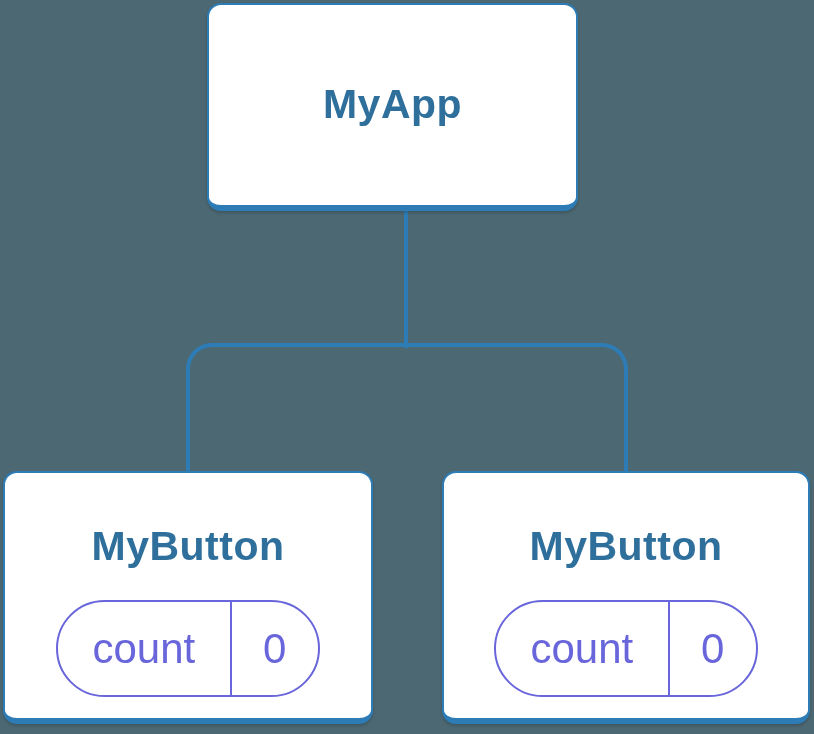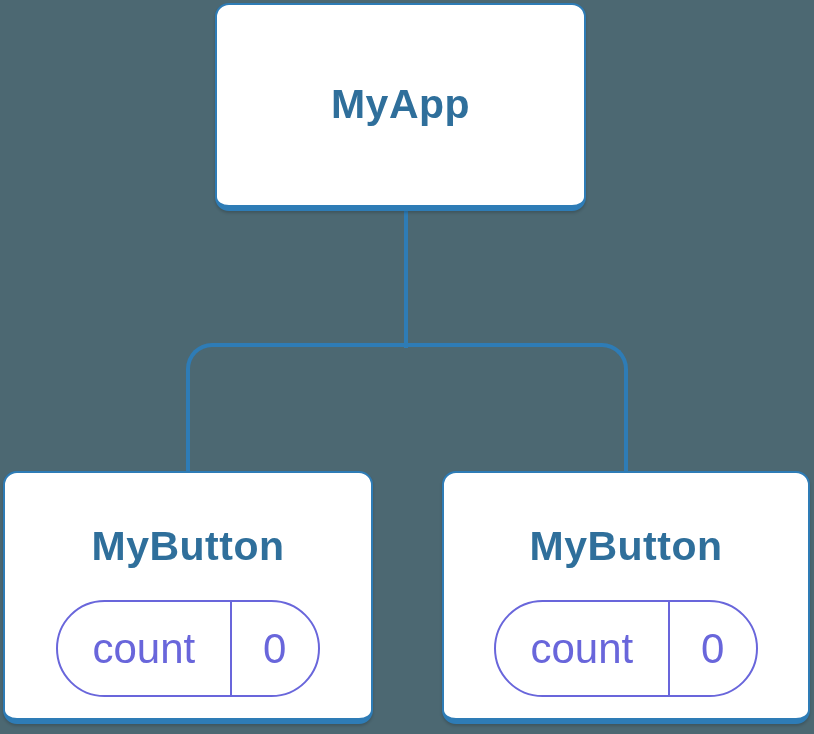--- a/index.html
+++ b/index.html
@@ -47,21 +47,21 @@
     border:2px solid var(--blue);
     border-bottom-width:6px;
     border-radius:14px;
     box-shadow:0 2px 3px rgba(0,0,0,0.18);
     z-index:2;
     display:flex;
     flex-direction:column;
     align-items:center;
   }
   .node-root{
-    left:215px; top:3px;
+    left:207px; top:3px;
     width:371px; height:208px;
     justify-content:center;
   }
   .node-child-left{
     left:3px; top:471px;
     width:370px; height:253px;
   }
   .node-child-right{
     left:442px; top:471px;
     width:368px; height:253px;

